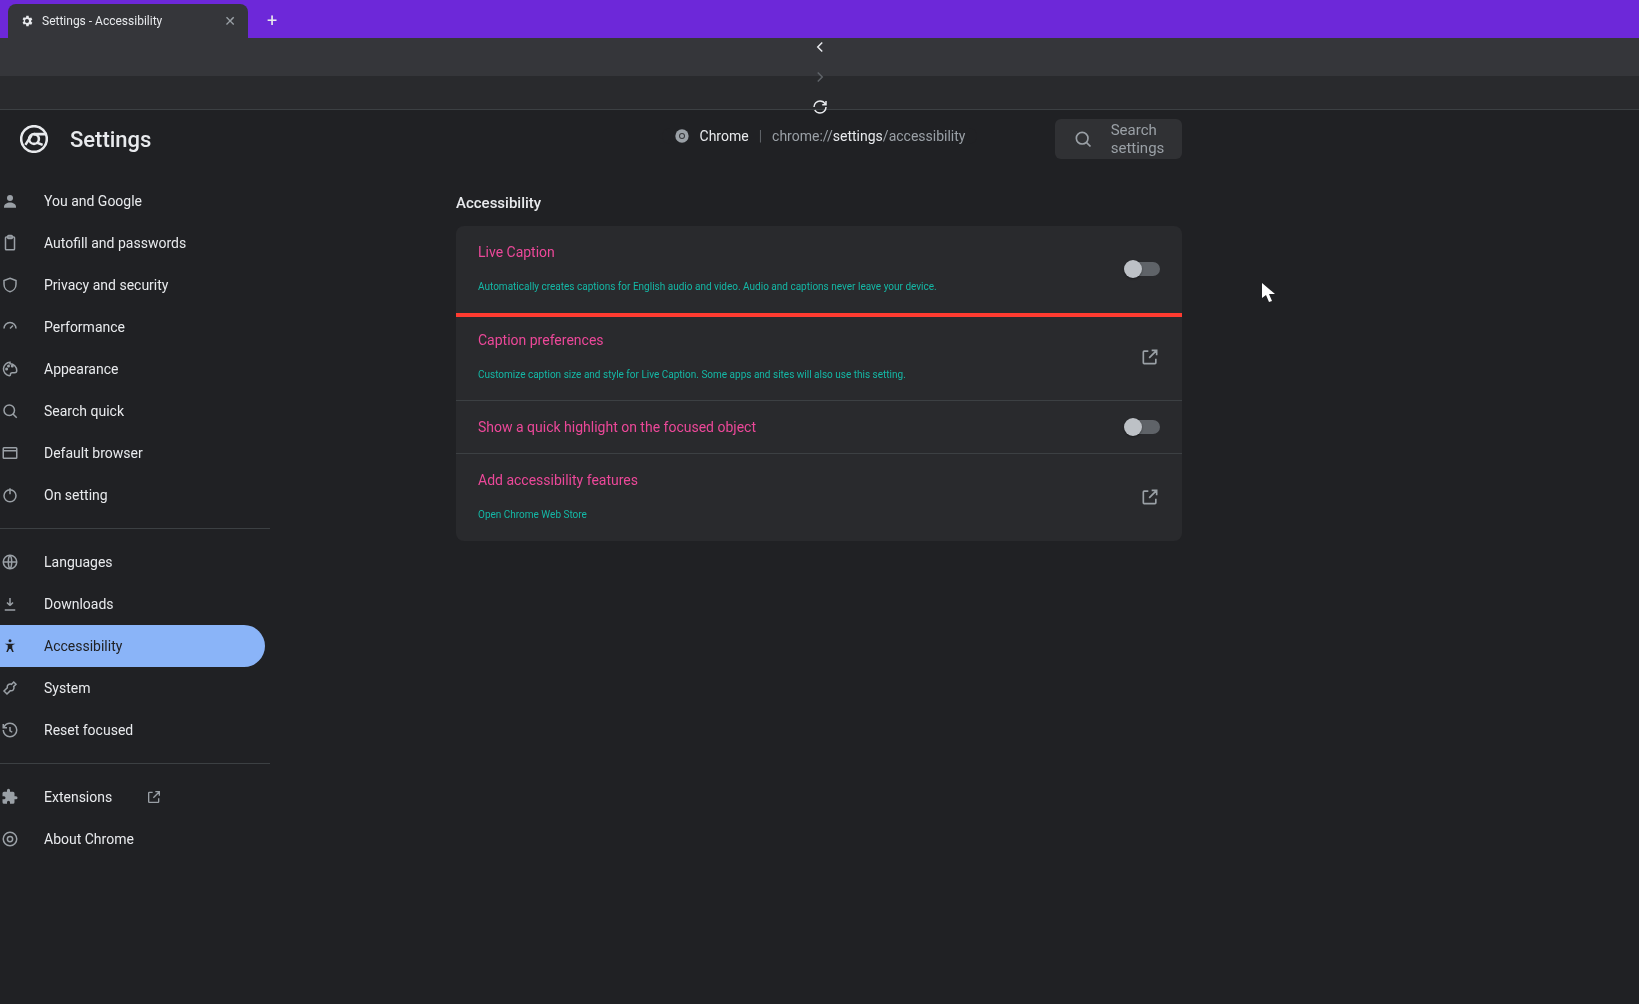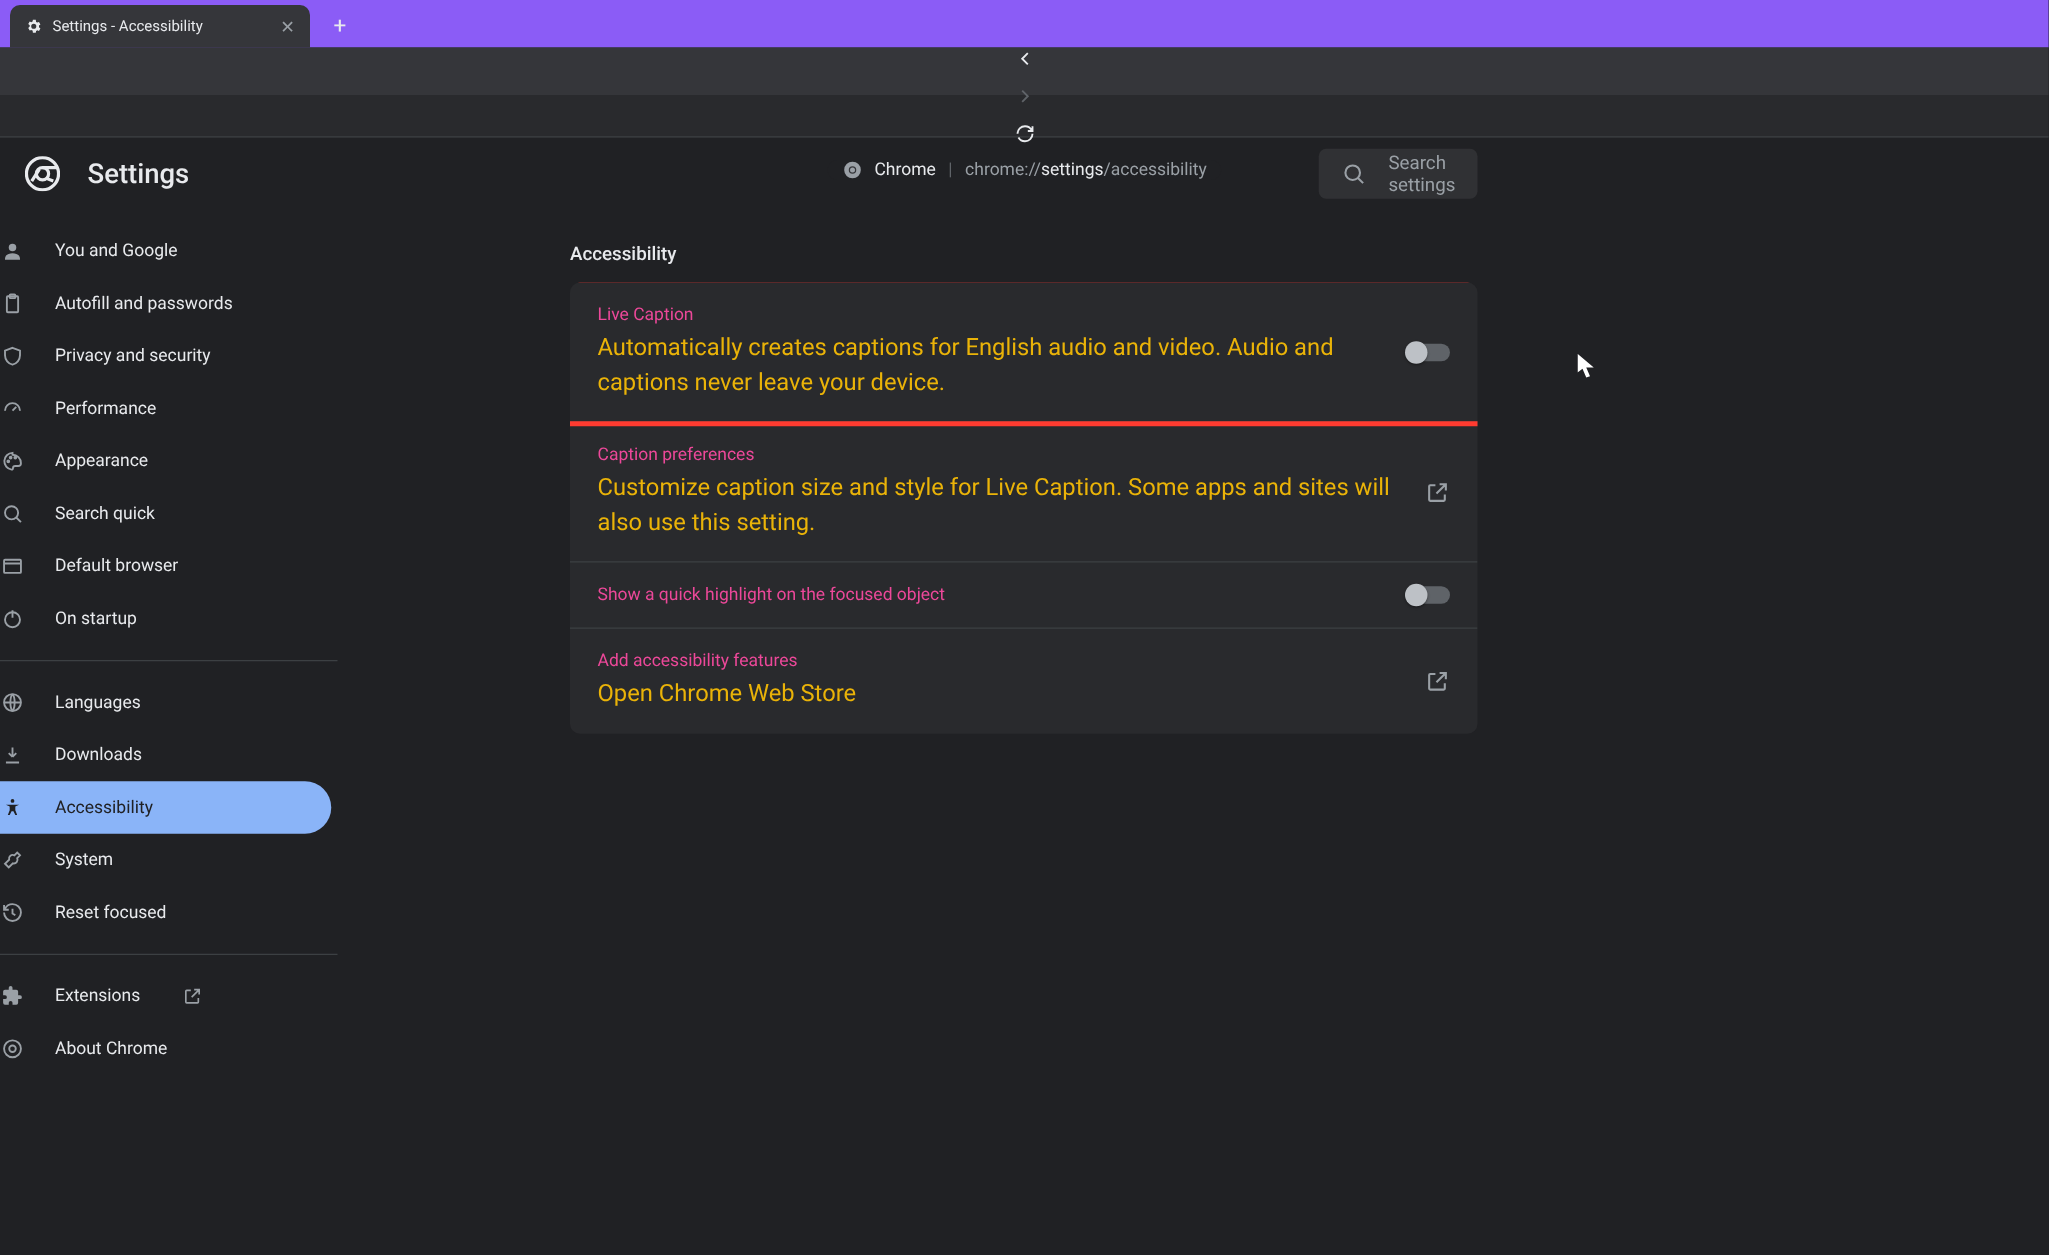--- a/index.html
+++ b/index.html
@@ -1,20 +1,20 @@
 <!DOCTYPE html>
 <html><head>
 <meta charset="utf-8">
 <style>
 * { box-sizing: border-box; margin: 0; padding: 0; }
 html, body { width: 1639px; height: 1004px; overflow: hidden; }
 body { font-family: "Segoe UI", Roboto, Arial, sans-serif; background: #202124; color: #e8eaed; }
 
 
-.chrome-tabs { height: 38px; background: #8b5cf6; display: flex; align-items: flex-end; padding-left: 8px; }
+.chrome-tabs { height: 38px; background: #6d28d9; display: flex; align-items: flex-end; padding-left: 8px; }
 .tab { height: 34px; background: #35363a; border-radius: 8px 8px 0 0; display: flex; align-items: center; padding: 0 12px; gap: 8px; width: 240px; color: #e8eaed; font-size: 12px; }
 .tab .close { margin-left: auto; font-size: 14px; color: #9aa0a6; }
 .new-tab { width: 28px; height: 28px; display: flex; align-items: center; justify-content: center; color: #e8eaed; font-size: 18px; margin-left: 10px; margin-bottom: 4px; cursor: pointer; }
 
 .chrome-toolbar { height: 38px; background: #35363a; display: flex; align-items: center; padding: 0 10px; gap: 12px; flex-direction: column; }
 .nav-btn { width: 24px; height: 24px; display: flex; align-items: center; justify-content: center; color: #9aa0a6; font-size: 18px; cursor: pointer; }
 .nav-btn.active { color: #e8eaed; }
 .omnibox { flex: 1; height: 30px; background: #202124; border-radius: 15px; display: flex; align-items: center; padding: 0 12px; gap: 10px; color: #9aa0a6; font-size: 14px; }
 .omnibox .chrome-word { color: #e8eaed; }
 .omnibox-sep { color: #5f6368; }
@@ -45,21 +45,21 @@
 
 .main { flex: 1; padding-top: 20px; display: flex; justify-content: flex-start; padding-left: 186px; }
 .panel-wrap { width: 726px; }
 .panel-title { font-size: 15px; font-weight: 500; padding: 6px 0 14px 0; }
 
 .card { background: #292a2d; border-radius: 8px; overflow: hidden; }
 .row { padding: 18px 22px; display: flex; align-items: center; gap: 16px; border-bottom: 1px solid #3c4043; cursor: pointer; }
 .row:last-child { border-bottom: none; }
 .row-text { flex: 1; }
 .row-title { font-size: 14px; color: #ec4899; }
-.row-sub { font-size: 19px; color: #eab308; margin-top: 4px; line-height: 1.45; }
+.row-sub { font-size: 10px; color: #14b8a6; margin-top: 20px; line-height: 1.45; }
 .row-action { display: flex; align-items: center; }
 
 .toggle { width: 34px; height: 14px; background: #5f6368; border-radius: 7px; position: relative; }
 .toggle::after { content: ""; position: absolute; width: 18px; height: 18px; background: #bdc1c6; border-radius: 50%; top: -2px; left: -2px; box-shadow: 0 1px 2px rgba(0,0,0,0.4); }
 
 .launch-icon { color: #9aa0a6; }
 
 .highlight-box { position: relative; }
 .highlight-box::before { content: ""; position: absolute; inset: -4px -6px -4px -24px; border: 4px solid #ff3b30; border-radius: 6px; pointer-events: none; }
 
@@ -211,21 +211,21 @@
           </span>
         <span>Default browser</span>
       </div>
       <div class="side-item">
         <span class="side-icon">
             <svg width="18" height="18" viewBox="0 0 24 24" fill="none" stroke="#9aa0a6" stroke-width="2">
               <circle cx="12" cy="13" r="8"></circle>
               <path d="M12 3v8"></path>
             </svg>
           </span>
-        <span>On startup</span>
+        <span>On setting</span>
       </div>
 
       <div class="side-section-divider"></div>
 
       <div class="side-item">
         <span class="side-icon">
             <svg width="18" height="18" viewBox="0 0 24 24" fill="none" stroke="#9aa0a6" stroke-width="2">
               <circle cx="12" cy="12" r="9"></circle>
               <path d="M3 12h18M12 3c3 3 3 15 0 18M12 3c-3 3-3 15 0 18"></path>
             </svg>

